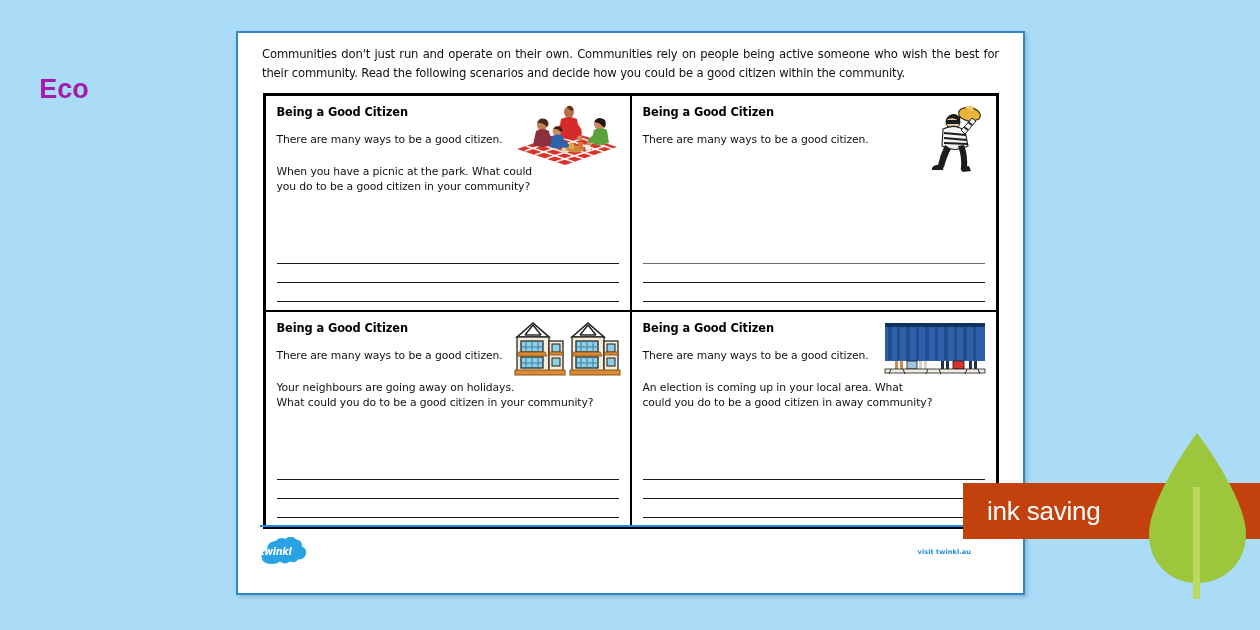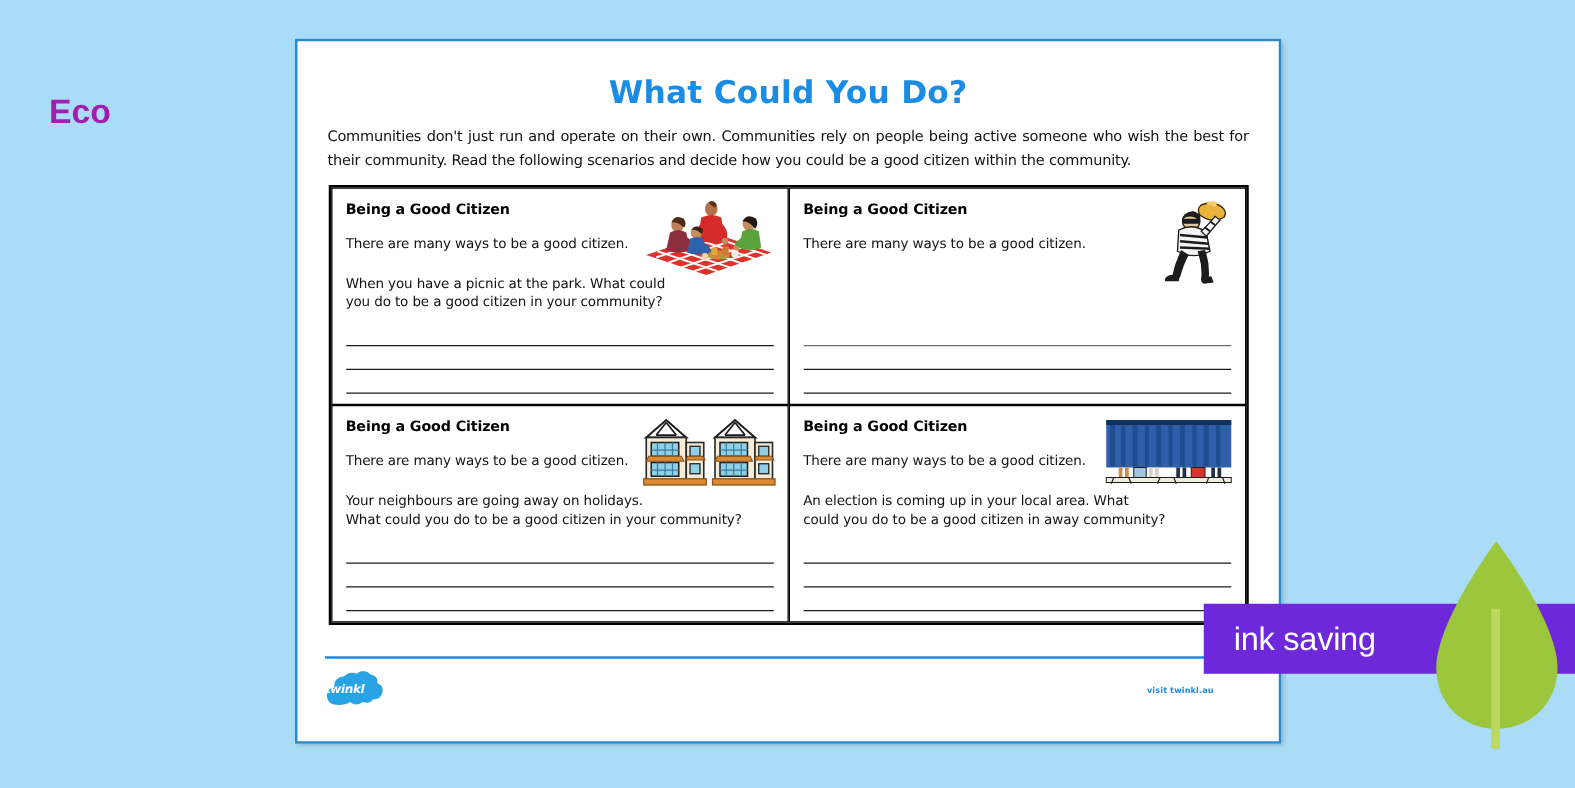--- a/index.html
+++ b/index.html
@@ -50,21 +50,21 @@
     margin-bottom: 10px;
     padding: 0 2px;
   }
 
   
   #scenario-grid {
     display: grid;
     grid-template-columns: 1fr 1fr;
     grid-template-rows: 1fr 1fr;
     width: 736px;
-    height: 352px;
+    height: 436px;
     border: 2px solid #000;
     margin: 0 auto;
   }
 
   .scenario-cell {
     border: 1px solid #000;
     position: relative;
     padding: 9px 11px 6px 11px;
     overflow: hidden;
     display: flex;
@@ -154,21 +154,21 @@
     font-family: "DejaVu Sans", sans-serif;
   }
 
   
   #eco-badge {
     position: absolute;
     right: 0;
     bottom: 91px;
     width: 297px;
     height: 56px;
-    background: #6d28d9;
+    background: #c2410c;
     display: flex;
     align-items: center;
   }
   #eco-badge-text {
     color: #ffffff;
     font-size: 26px;
     margin-left: 24px;
     letter-spacing: -0.2px;
     font-family: "Liberation Sans", sans-serif;
   }
@@ -191,21 +191,20 @@
     font-weight: bold;
     font-family: "Liberation Sans", sans-serif;
     z-index: 3;
   }
 </style>
 </head>
 <body>
 
 <div id="worksheet-page">
 
-  <h1 id="page-title">What Could You Do?</h1>
 
   <p id="intro-paragraph">Communities don't just run and operate on their own. Communities rely on people being active someone who wish the best for their community. Read the following scenarios and decide how you could be a good citizen within the community.</p>
 
   <div id="scenario-grid">
 
     <div class="scenario-cell">
       <div class="cell-heading">Being a Good Citizen</div>
       <div class="cell-intro">There are many ways to be a good citizen.</div>
       <div class="cell-question">When you have a picnic at the park. What could
 you do to be a good citizen in your community?</div>

